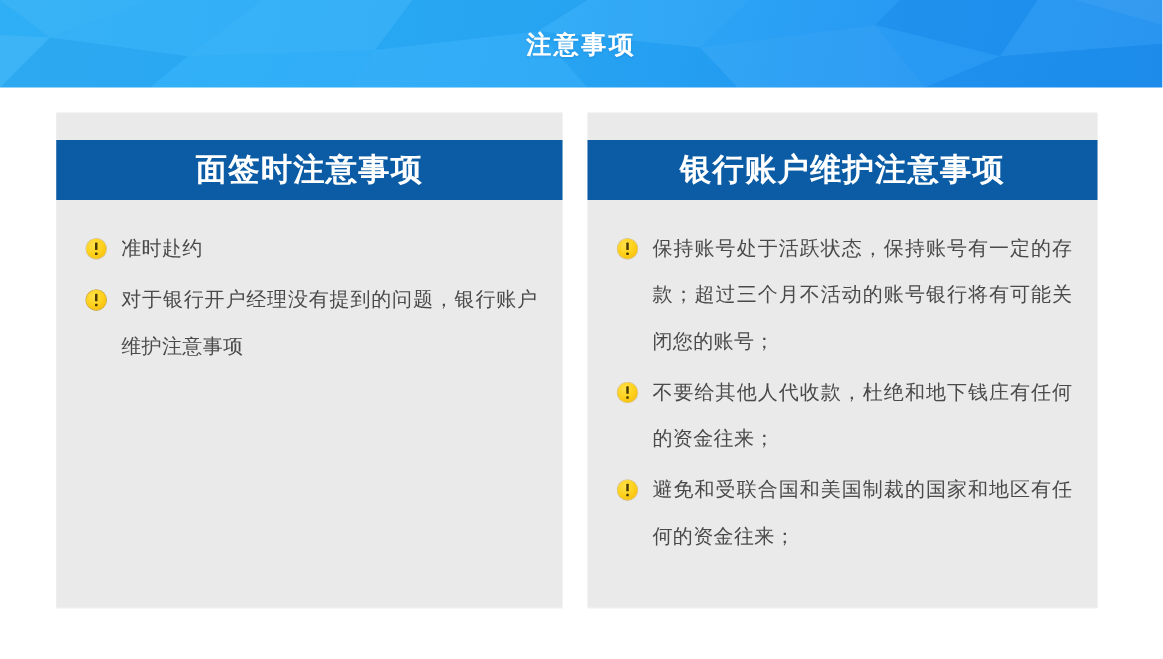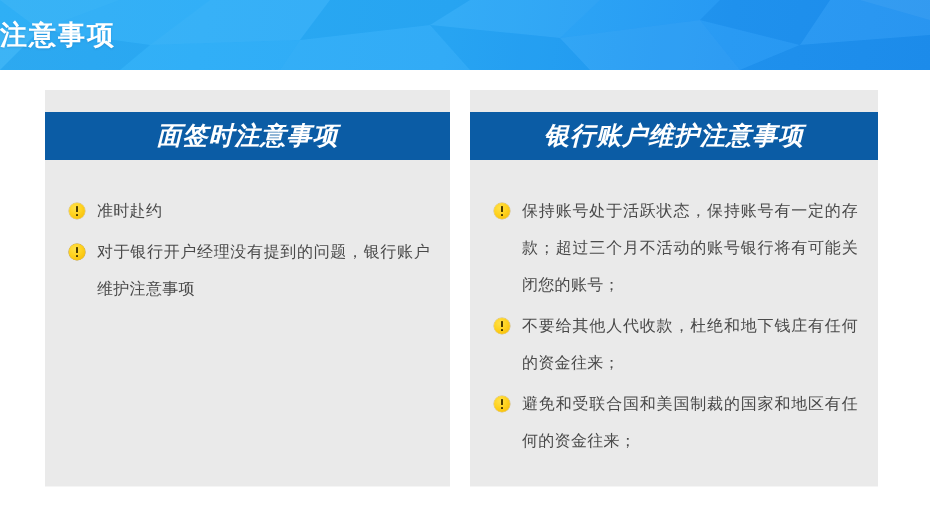--- a/index.html
+++ b/index.html
@@ -32,22 +32,23 @@
     width: 930px;
     height: 70px;
   }
   .banner-title {
     position: absolute;
     left: 0;
     top: 0;
     width: 930px;
     height: 70px;
     line-height: 70px;
+    text-align: center;
     color: #ffffff;
-    font-size: 27px;
+    font-size: 20px;
     font-weight: bold;
     letter-spacing: 2px;
     text-shadow: 0 1px 2px rgba(0,60,120,0.18);
     z-index: 3;
   }
 
   
   .panels {
     position: absolute;
     left: 0;
@@ -72,30 +73,29 @@
     width: 100%;
     height: 48px;
     line-height: 48px;
     background: #0B5CA5;
     color: #ffffff;
     font-size: 25px;
     font-weight: bold;
     text-align: center;
     letter-spacing: 1px;
     box-sizing: border-box;
-    font-style: italic;
   }
 
   .panel-body {
     position: absolute;
     left: 0;
     top: 70px;
     width: 100%;
     box-sizing: border-box;
-    padding: 32px 20px 0 12px;
+    padding: 20px 20px 0 12px;
   }
 
   .bullet {
     position: relative;
     display: block;
     padding-left: 40px;
     margin-bottom: 4px;
     color: #4a4a4a;
     font-size: 16px;
     line-height: 37px;

